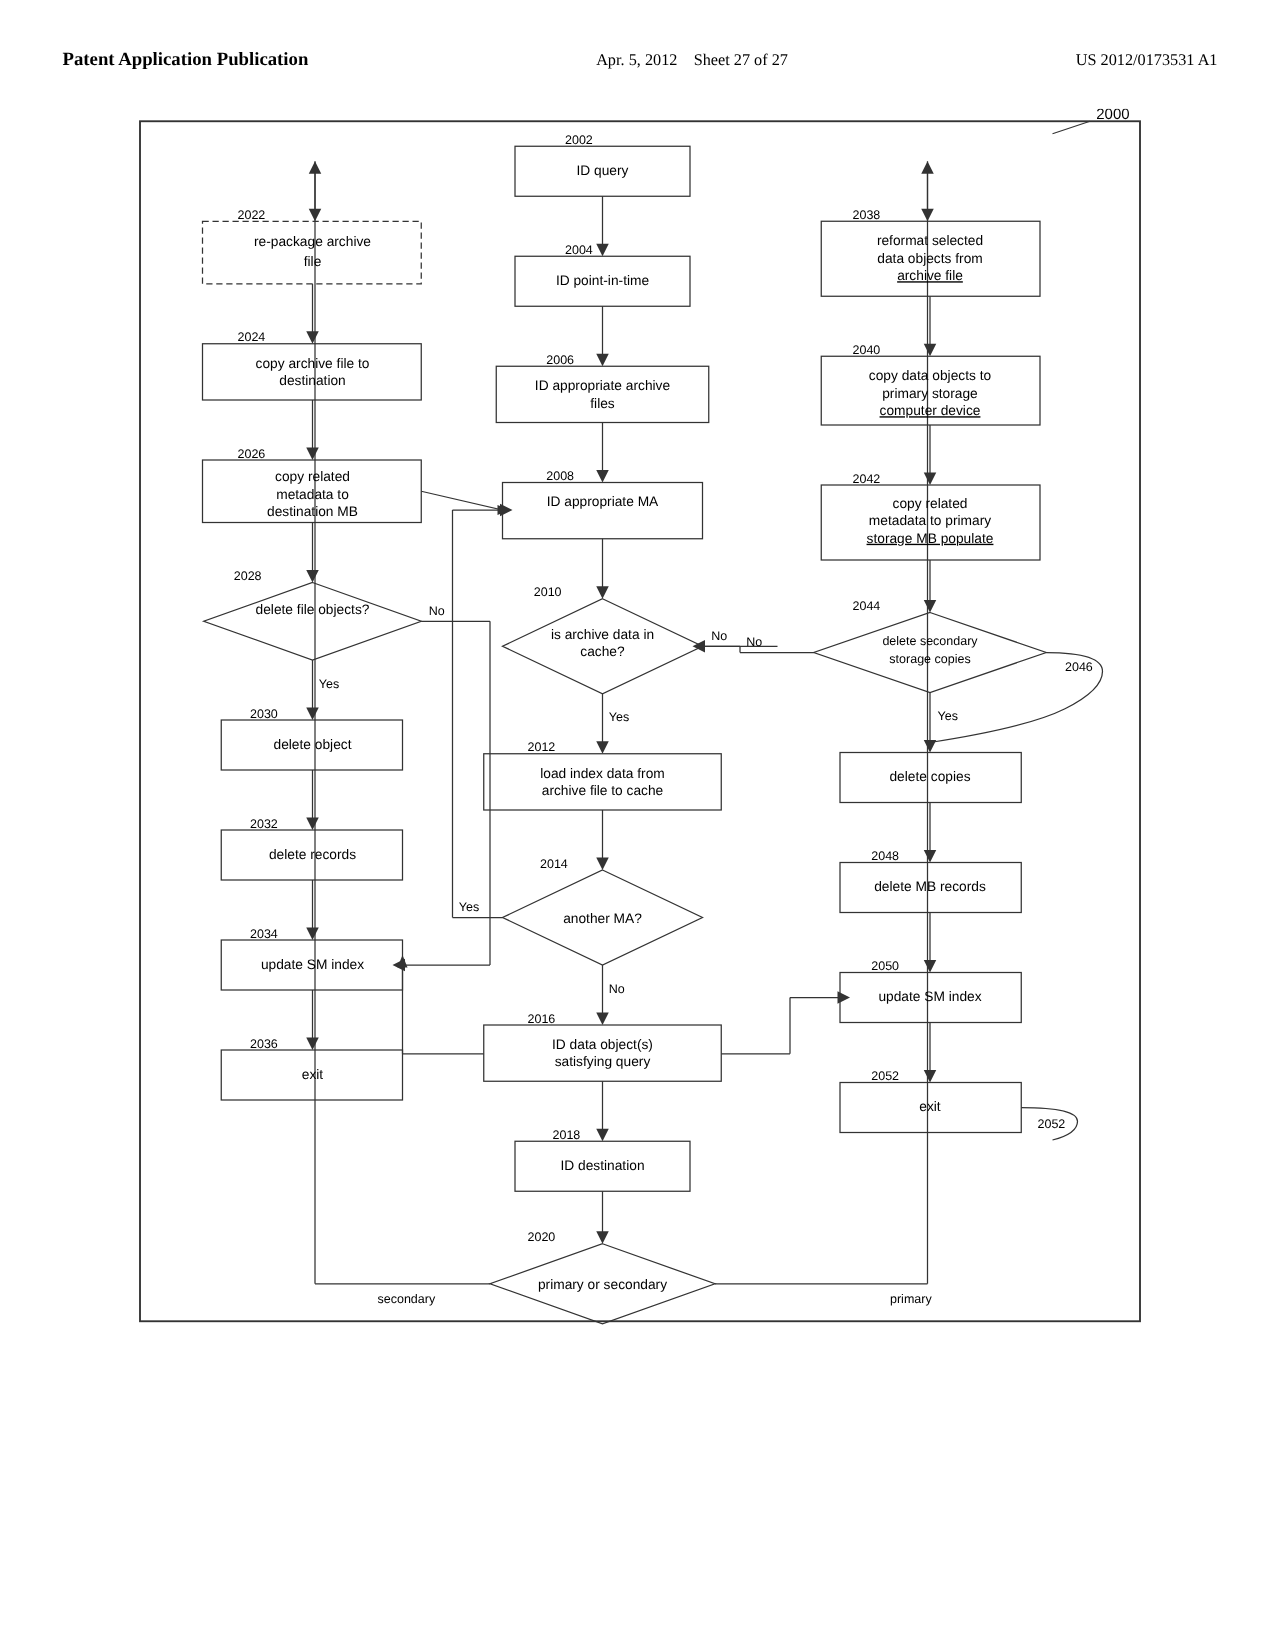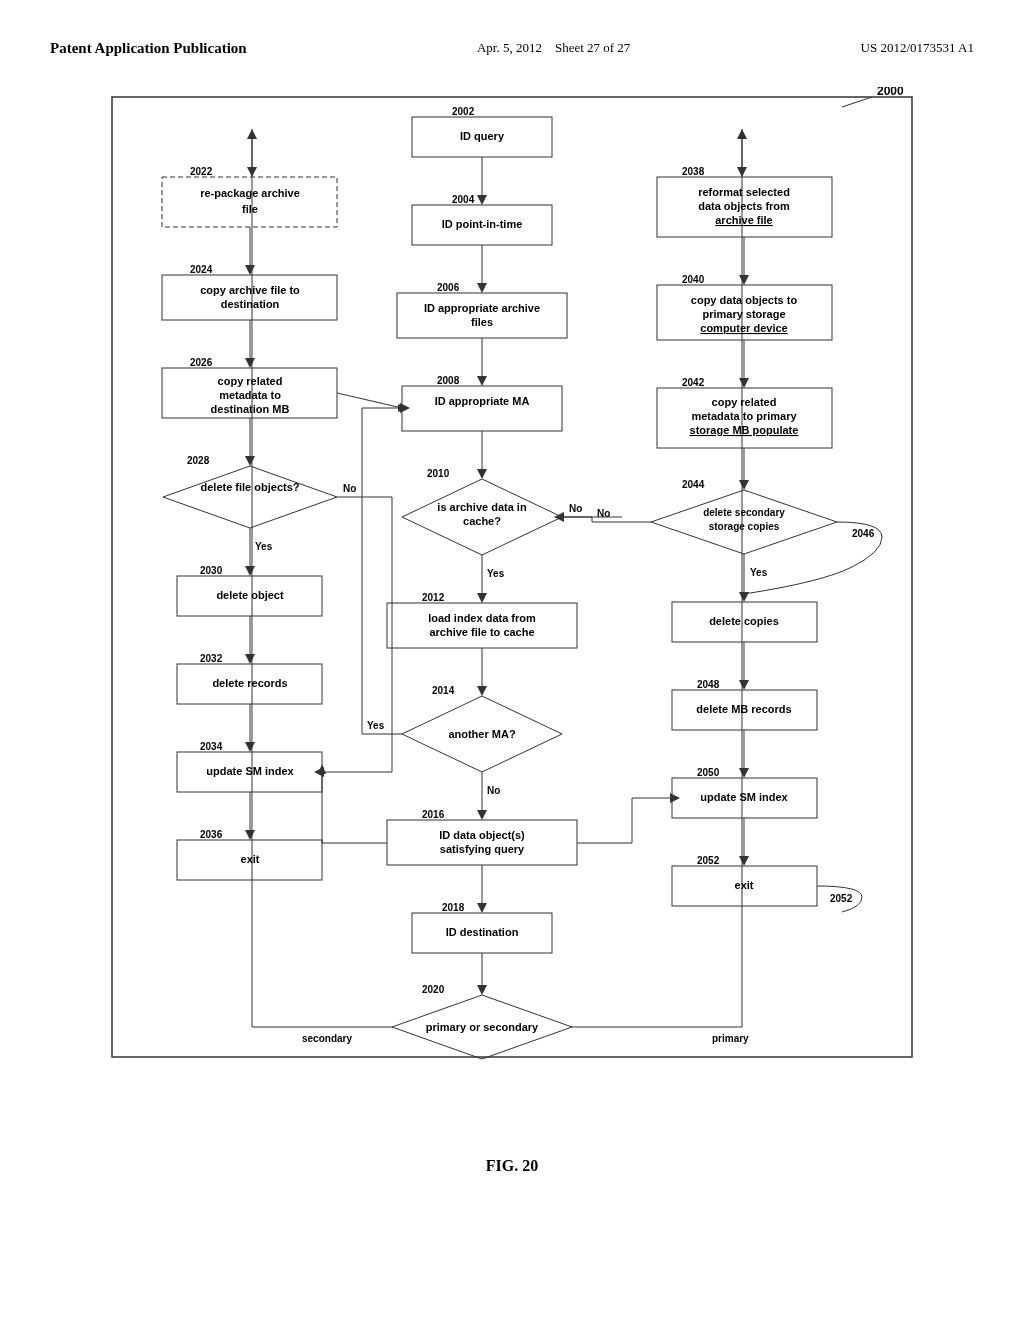--- a/index.html
+++ b/index.html
@@ -35,21 +35,20 @@
       font-size: 13px;
     }
     .header-right {
       text-align: center;
       font-size: 13px;
     }
     .figure-container {
       position: relative;
       width: 860px;
       margin: 30px auto 0 auto;
-      font-weight: bold;
     }
     svg {
       width: 100%;
       height: auto;
       display: block;
     }
     .figure-caption {
       text-align: center;
       font-size: 16px;
       font-weight: bold;
@@ -323,14 +322,13 @@
       <rect x="590" y="779" width="145" height="40" fill="none" stroke="#333" stroke-width="1"></rect>
       <text x="662" y="802" text-anchor="middle" font-size="11">exit</text>
       <text x="615" y="777" font-size="10">2052</text>
 
       <path d="M735,799 Q780,799 780,810 Q780,820 760,825" fill="none" stroke="#333" stroke-width="1"></path>
       <text x="748" y="815" font-size="10">2052</text>
 
     </svg>
   </div>
 
-  <div class="figure-caption">FIG. 20</div>
 </div>
 
 </body></html>

